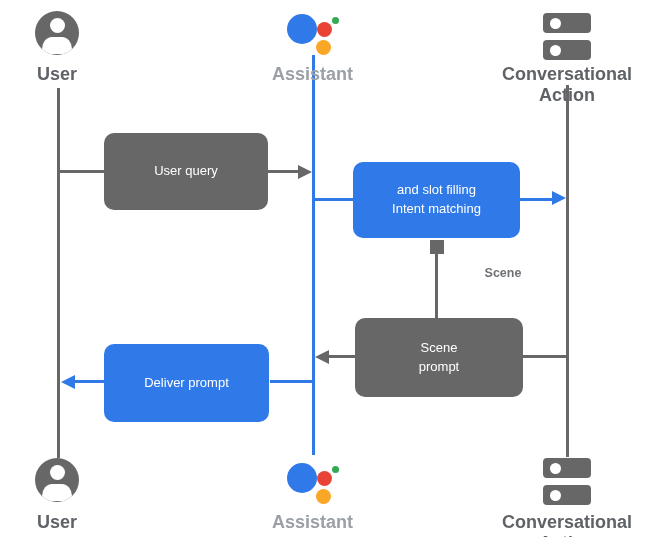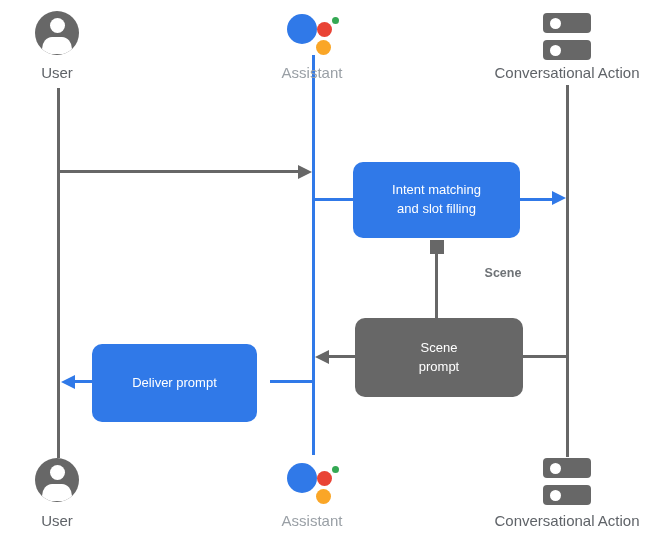--- a/index.html
+++ b/index.html
@@ -34,21 +34,21 @@
   .arr.left.blue{border-top-color:transparent;border-bottom-color:transparent;border-left-color:transparent;}
 
   
   .box{position:absolute;border-radius:10px;color:#fff;font-size:13px;line-height:1.45;
        display:flex;flex-direction:column;align-items:center;justify-content:center;
        text-align:center;z-index:2;}
   .box.gray{background:var(--gray);}
   .box.blue{background:var(--blue);}
 
   
-  .lane-label{position:absolute;font-size:15px;font-weight:normal;text-align:center;color:var(--label-dark);}
+  .lane-label{position:absolute;font-size:18px;font-weight:bold;text-align:center;color:var(--label-dark);}
   .lane-label.light{color:var(--label-light);}
 
   .annotation{position:absolute;font-size:12.5px;font-weight:bold;color:var(--annotation);
               text-align:center;line-height:1.25;}
 
   
   .user-icon{position:absolute;width:44px;height:44px;border-radius:50%;background:var(--gray);overflow:hidden;}
   .user-icon .head{position:absolute;left:14.5px;top:7px;width:15px;height:15px;border-radius:50%;background:#fff;}
   .user-icon .torso{position:absolute;left:7px;top:26px;width:30px;height:17px;background:#fff;
                     border-radius:10px 10px 6px 6px / 12px 12px 5px 5px;}
@@ -95,47 +95,50 @@
         <div class="dot"></div>
       </div>
   </div>
 
   <div class="lane-label" style="left:17px;top:64px;width:80px;">User</div>
   <div class="lane-label light" style="left:272px;top:64px;width:80px;">Assistant</div>
   <div class="lane-label" style="left:487px;top:64px;width:160px;">Conversational Action</div>
 
   <div class="hline gray" style="left:59px;top:170px;width:240px;"></div>
   <div class="arr right gray" style="left:298px;top:165px;"></div>
+  <div class="box gray" style="left:104px;top:133px;width:164px;height:77px;">
+    <span>User query</span>
+  </div>
 
   <div class="hline blue" style="left:313px;top:198px;width:43px;"></div>
   <div class="hline blue" style="left:519px;top:198px;width:34px;"></div>
   <div class="arr right blue" style="left:552px;top:191px;"></div>
   <div class="box blue" style="left:353px;top:162px;width:167px;height:76px;">
+    <span>and slot filling</span>
     <span>Intent matching</span>
-    <span>and slot filling</span>
   </div>
 
   <div class="vline gray" style="left:435px;top:253px;height:65px;"></div>
   <div class="arr up gray" style="left:430px;top:240px;"></div>
   <div class="annotation" style="left:443px;top:266px;width:120px;">
     <div>Scene</div>
   </div>
 
   <div class="hline gray" style="left:523px;top:355px;width:43px;"></div>
   <div class="hline gray" style="left:329px;top:355px;width:27px;"></div>
   <div class="arr left gray" style="left:315px;top:350px;border-right-color:var(--gray);"></div>
   <div class="box gray" style="left:355px;top:318px;width:168px;height:79px;">
     <span>Scene</span>
     <span>prompt</span>
   </div>
 
   <div class="hline blue" style="left:270px;top:380px;width:42px;"></div>
   <div class="hline blue" style="left:75px;top:380px;width:29px;"></div>
   <div class="arr left blue" style="left:61px;top:375px;border-right-color:var(--blue);"></div>
-  <div class="box blue" style="left:92px;top:344px;width:165px;height:78px;">
+  <div class="box blue" style="left:104px;top:344px;width:165px;height:78px;">
     <span>Deliver prompt</span>
   </div>
 
   <div class="user-icon" style="left:35px;top:458px;">
     <div class="head"></div>
     <div class="torso"></div>
   </div>
   <div class="ga-logo" style="left:284px;top:455px;">
     <div class="c b"></div>
     <div class="c r"></div>

